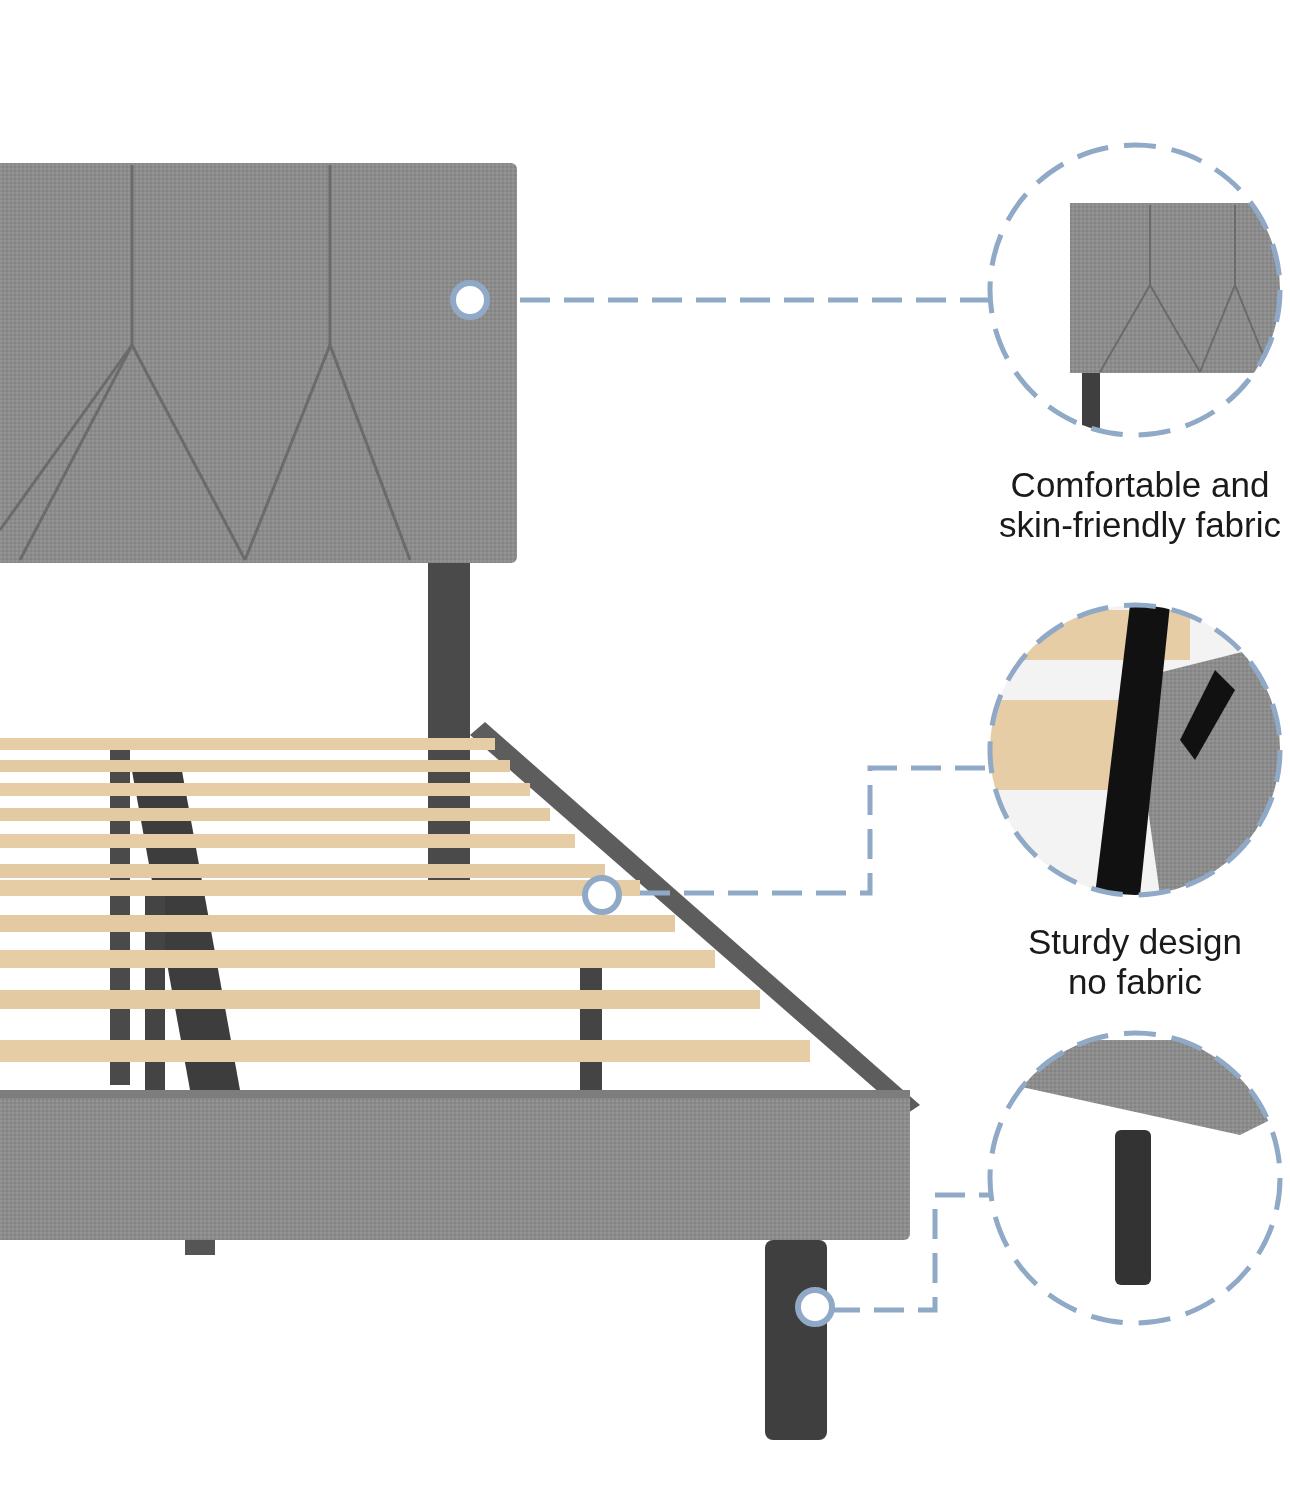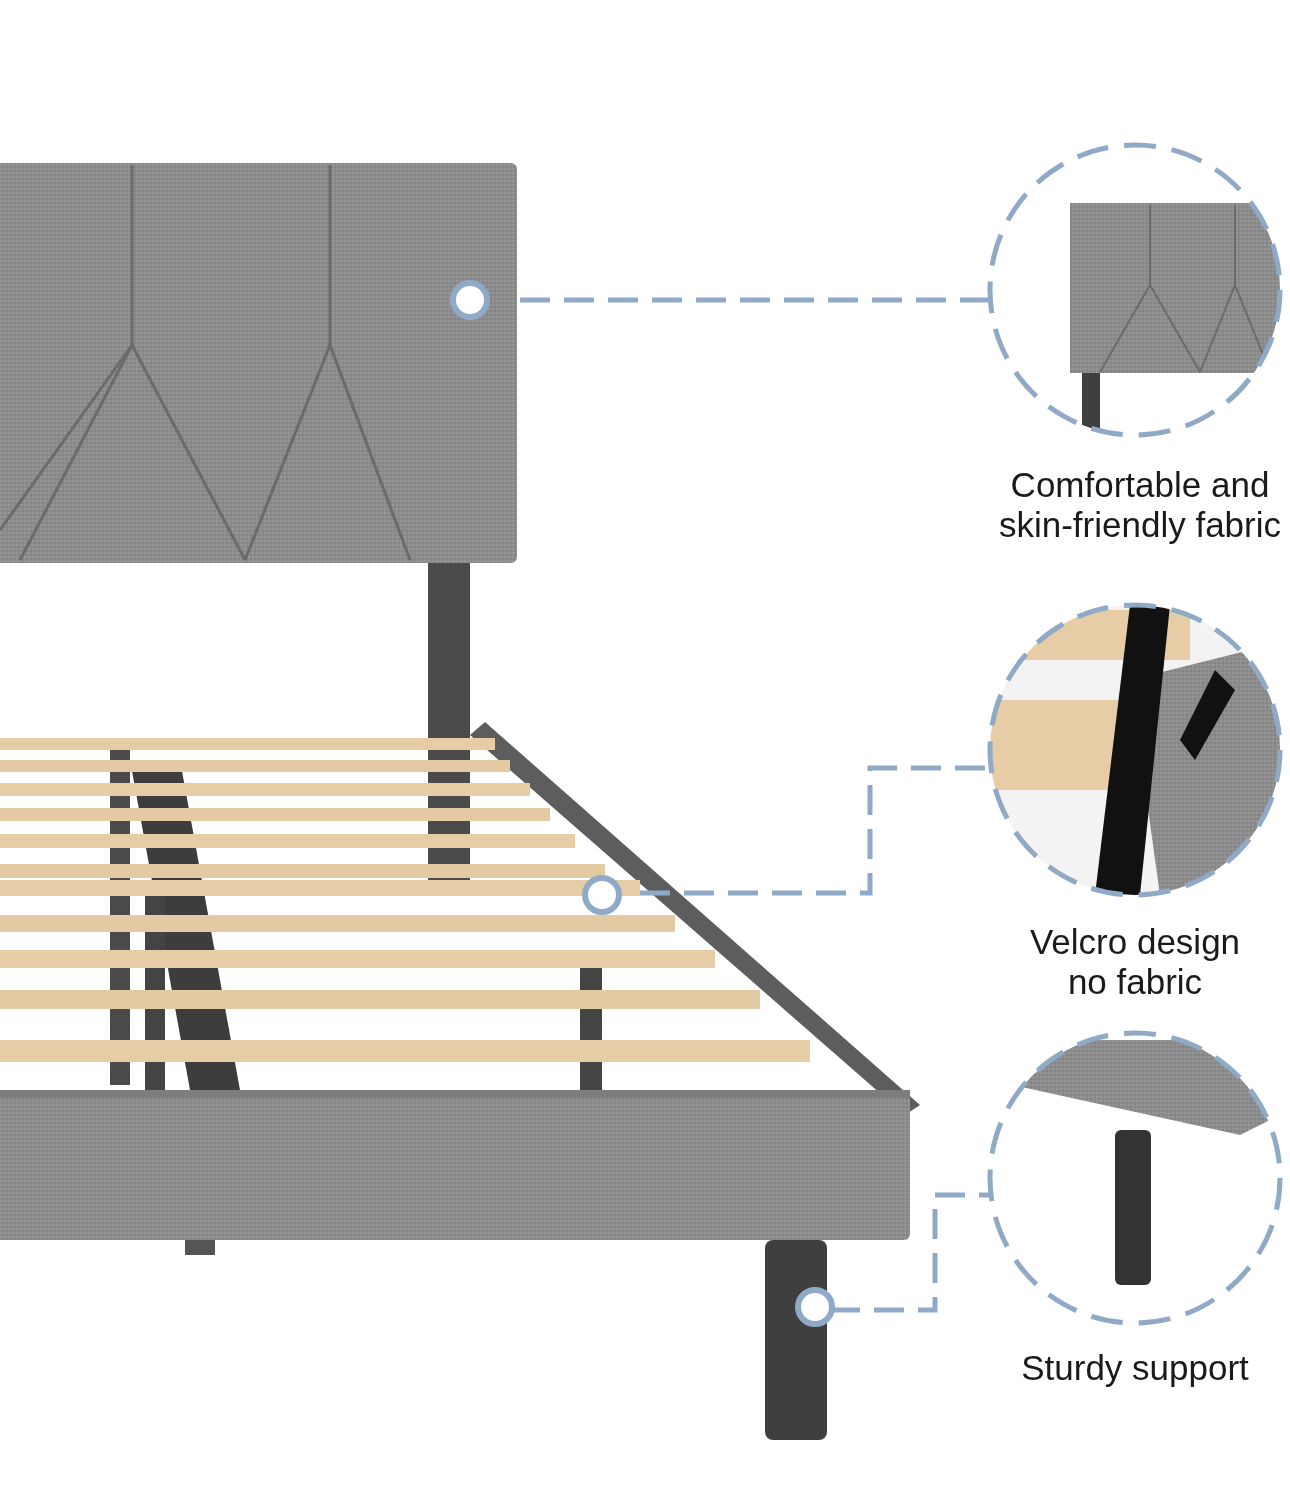--- a/index.html
+++ b/index.html
@@ -127,20 +127,17 @@
     <circle cx="815" cy="1307" r="17" fill="#fff" stroke="#8fa9c6" stroke-width="6"></circle>
   </g>
 </svg>
 
 <div class="label" style="left:980px;top:465px;width:320px;">
   <div>Comfortable and</div>
   <div>skin-friendly fabric</div>
 </div>
 
 <div class="label" style="left:990px;top:922px;width:290px;">
-  <div>Velcro design</div>
+  <div>Sturdy design</div>
   <div>no fabric</div>
 </div>
 
-<div class="label" style="left:990px;top:1348px;width:290px;">
-  <div>Sturdy support</div>
-</div>
 </div>
 
 </body></html>

